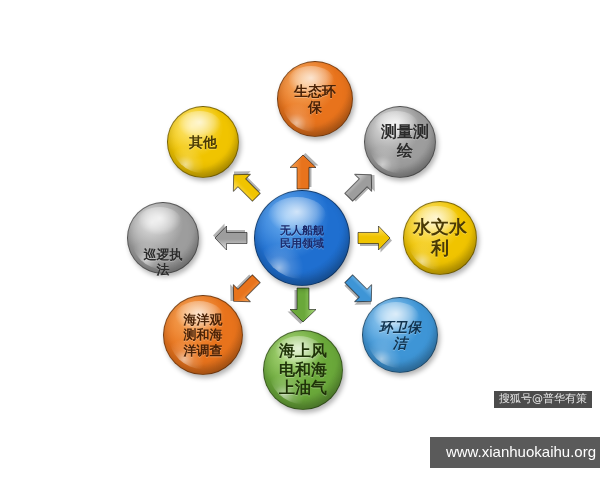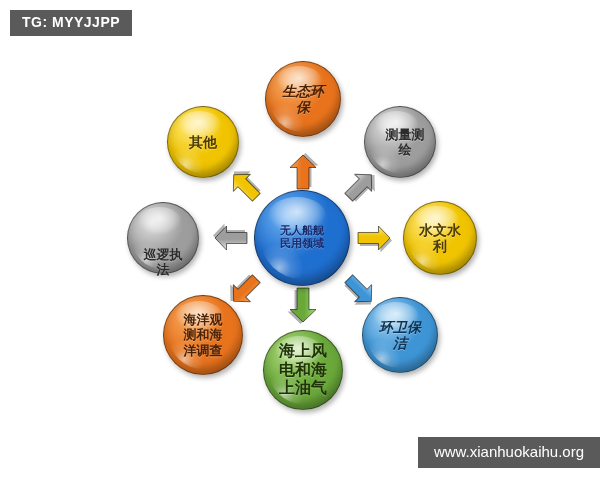--- a/index.html
+++ b/index.html
@@ -36,21 +36,21 @@
     font-family: "Liberation Sans", sans-serif;
     z-index: 40;
   }
   .wm-site {
     position: absolute;
     right: 0px;
     bottom: 12px;
     background: #5a5a5a;
     color: #ffffff;
     font-size: 15px;
-    padding: 7px 16px 8px 16px;
+    padding: 7px 4px 8px 16px;
     line-height: 1.1;
     font-family: "Liberation Sans", sans-serif;
     z-index: 40;
   }
   .wm-sohu {
     position: absolute;
     right: 8px;
     bottom: 72px;
     background: rgba(25,25,25,0.78);
     color: #e8e8e8;
@@ -115,21 +115,20 @@
     width: 600px; height: 480px;
     z-index: 10;
     pointer-events: none;
   }
 </style>
 </head>
 <body>
 
 <div id="canvas">
 
-  <div class="wm-tag">TG: MYYJJPP</div>
 
   <svg class="arrow-layer" id="arrow-layer" viewBox="0 0 600 480" xmlns="http://www.w3.org/2000/svg">
       <defs>
         <linearGradient id="ag0" x1="0" y1="0" x2="0" y2="1">
           <stop offset="0%" stop-color="#f6a457"></stop>
           <stop offset="45%" stop-color="#e8731c"></stop>
           <stop offset="100%" stop-color="#e8731c"></stop>
         </linearGradient>
         <linearGradient id="ag1" x1="0" y1="0" x2="0" y2="1">
           <stop offset="0%" stop-color="#ffe37a"></stop>
@@ -195,37 +194,37 @@
         <polygon points="17,0 4.52,-13 4.52,-5.98 -17,-5.98 -17,5.98 4.52,5.98 4.52,13" fill="rgba(0,0,0,0.30)" transform="translate(2,2.5)"></polygon>
         <polygon points="17,0 4.52,-13 4.52,-5.98 -17,-5.98 -17,5.98 4.52,5.98 4.52,13" fill="url(#ag6)" stroke="rgba(0,0,0,0.55)" stroke-width="1" stroke-linejoin="round"></polygon>
       </g>
       <g transform="translate(360,290) rotate(45)">
         <polygon points="16,0 4.48,-12 4.48,-5.5200000000000005 -16,-5.5200000000000005 -16,5.5200000000000005 4.48,5.5200000000000005 4.48,12" fill="rgba(0,0,0,0.30)" transform="translate(2,2.5)"></polygon>
         <polygon points="16,0 4.48,-12 4.48,-5.5200000000000005 -16,-5.5200000000000005 -16,5.5200000000000005 4.48,5.5200000000000005 4.48,12" fill="url(#ag7)" stroke="rgba(0,0,0,0.55)" stroke-width="1" stroke-linejoin="round"></polygon>
       </g>
     </svg>
 
   <div id="nodes">
-      <div class="node" style="left: 265px; top: 61px; width: 76px; height: 76px; background: radial-gradient(circle at 34% 28%, rgb(247, 176, 106) 0%, rgb(232, 115, 28) 46%, rgb(232, 115, 28) 62%, rgba(0, 0, 0, 0.35) 100%), rgb(232, 115, 28); border: 1px solid rgba(0, 0, 0, 0.45); box-shadow: rgba(0, 0, 0, 0.3) 2px 3px 5px, rgba(0, 0, 0, 0.2) 0px -6px 10px inset; font-style: italic;">
+      <div class="node" style="left: 277px; top: 61px; width: 76px; height: 76px; background: radial-gradient(circle at 34% 28%, rgb(247, 176, 106) 0%, rgb(232, 115, 28) 46%, rgb(232, 115, 28) 62%, rgba(0, 0, 0, 0.35) 100%), rgb(232, 115, 28); border: 1px solid rgba(0, 0, 0, 0.45); box-shadow: rgba(0, 0, 0, 0.3) 2px 3px 5px, rgba(0, 0, 0, 0.2) 0px -6px 10px inset;">
         <span class="label" style="font-size: 14px; color: rgb(74, 34, 6);">生态环
 保</span>
       </div>
       <div class="node" style="left: 167px; top: 106px; width: 72px; height: 72px; background: radial-gradient(circle at 34% 28%, rgb(255, 233, 128) 0%, rgb(240, 196, 0) 46%, rgb(240, 196, 0) 62%, rgba(0, 0, 0, 0.35) 100%), rgb(240, 196, 0); border: 1px solid rgba(0, 0, 0, 0.45); box-shadow: rgba(0, 0, 0, 0.3) 2px 3px 5px, rgba(0, 0, 0, 0.2) 0px -6px 10px inset;">
         <span class="label" style="font-size: 14px; color: rgb(74, 58, 5);">其他</span>
       </div>
       <div class="node" style="left: 364px; top: 106px; width: 72px; height: 72px; background: radial-gradient(circle at 34% 28%, rgb(226, 226, 226) 0%, rgb(157, 157, 157) 46%, rgb(157, 157, 157) 62%, rgba(0, 0, 0, 0.35) 100%), rgb(157, 157, 157); border: 1px solid rgba(0, 0, 0, 0.45); box-shadow: rgba(0, 0, 0, 0.3) 2px 3px 5px, rgba(0, 0, 0, 0.2) 0px -6px 10px inset;">
-        <span class="label" style="font-size: 13px; color: rgb(44, 44, 44); margin-left: 10px;">测量测
+        <span class="label" style="font-size: 16px; color: rgb(44, 44, 44); margin-left: 10px;">测量测
 绘</span>
       </div>
       <div class="node" style="left: 127px; top: 202px; width: 72px; height: 72px; background: radial-gradient(circle at 34% 28%, rgb(226, 226, 226) 0%, rgb(157, 157, 157) 46%, rgb(157, 157, 157) 62%, rgba(0, 0, 0, 0.35) 100%), rgb(157, 157, 157); border: 1px solid rgba(0, 0, 0, 0.45); box-shadow: rgba(0, 0, 0, 0.3) 2px 3px 5px, rgba(0, 0, 0, 0.2) 0px -6px 10px inset;">
         <span class="label" style="font-size: 13px; color: rgb(44, 44, 44); margin-top: 48px;">巡逻执
 法</span>
       </div>
       <div class="node" style="left: 403px; top: 201px; width: 74px; height: 74px; background: radial-gradient(circle at 34% 28%, rgb(255, 233, 128) 0%, rgb(240, 196, 0) 46%, rgb(240, 196, 0) 62%, rgba(0, 0, 0, 0.35) 100%), rgb(240, 196, 0); border: 1px solid rgba(0, 0, 0, 0.45); box-shadow: rgba(0, 0, 0, 0.3) 2px 3px 5px, rgba(0, 0, 0, 0.2) 0px -6px 10px inset;">
-        <span class="label" style="font-size: 14px; color: rgb(74, 58, 5);">水文水
+        <span class="label" style="font-size: 18px; color: rgb(74, 58, 5);">水文水
 利</span>
       </div>
       <div class="node" style="left: 163px; top: 295px; width: 80px; height: 80px; background: radial-gradient(circle at 34% 28%, rgb(247, 169, 94) 0%, rgb(232, 115, 28) 46%, rgb(232, 115, 28) 62%, rgba(0, 0, 0, 0.35) 100%), rgb(232, 115, 28); border: 1px solid rgba(0, 0, 0, 0.45); box-shadow: rgba(0, 0, 0, 0.3) 2px 3px 5px, rgba(0, 0, 0, 0.2) 0px -6px 10px inset; text-align: center;">
         <span class="label" style="font-size: 13px; color: rgb(74, 34, 6);">海洋观
 测和海
 洋调查</span>
       </div>
       <div class="node" style="left: 263px; top: 330px; width: 80px; height: 80px; background: radial-gradient(circle at 34% 28%, rgb(179, 221, 130) 0%, rgb(106, 168, 58) 46%, rgb(106, 168, 58) 62%, rgba(0, 0, 0, 0.35) 100%), rgb(106, 168, 58); border: 1px solid rgba(0, 0, 0, 0.45); box-shadow: rgba(0, 0, 0, 0.3) 2px 3px 5px, rgba(0, 0, 0, 0.2) 0px -6px 10px inset;">
         <span class="label" style="font-size: 16px; color: rgb(31, 51, 8);">海上风
 电和海
@@ -234,14 +233,15 @@
       <div class="node" style="left: 362px; top: 297px; width: 76px; height: 76px; background: radial-gradient(circle at 34% 28%, rgb(159, 208, 243) 0%, rgb(62, 149, 214) 46%, rgb(62, 149, 214) 62%, rgba(0, 0, 0, 0.35) 100%), rgb(62, 149, 214); border: 1px solid rgba(0, 0, 0, 0.45); box-shadow: rgba(0, 0, 0, 0.3) 2px 3px 5px, rgba(0, 0, 0, 0.2) 0px -6px 10px inset;">
         <span class="label" style="font-size: 14px; color: rgb(16, 50, 78); font-style: italic;">环卫保
 洁</span>
       </div>
       <div class="node" style="left: 254px; top: 190px; width: 96px; height: 96px; background: radial-gradient(circle at 34% 28%, rgb(111, 178, 242) 0%, rgb(31, 111, 208) 46%, rgb(31, 111, 208) 62%, rgba(0, 0, 0, 0.35) 100%), rgb(31, 111, 208); border: 1px solid rgba(0, 0, 0, 0.45); box-shadow: rgba(0, 0, 0, 0.3) 2px 3px 5px, rgba(0, 0, 0, 0.2) 0px -6px 10px inset;">
         <span class="label" style="font-size: 11px; color: rgb(27, 42, 107);">无人船舰
 民用领域</span>
       </div>
     </div>
 
+  <div class="wm-sohu">搜狐号@普华有策</div>
   <div class="wm-site">www.xianhuokaihu.org</div>
 </div>
 
 </body></html>

